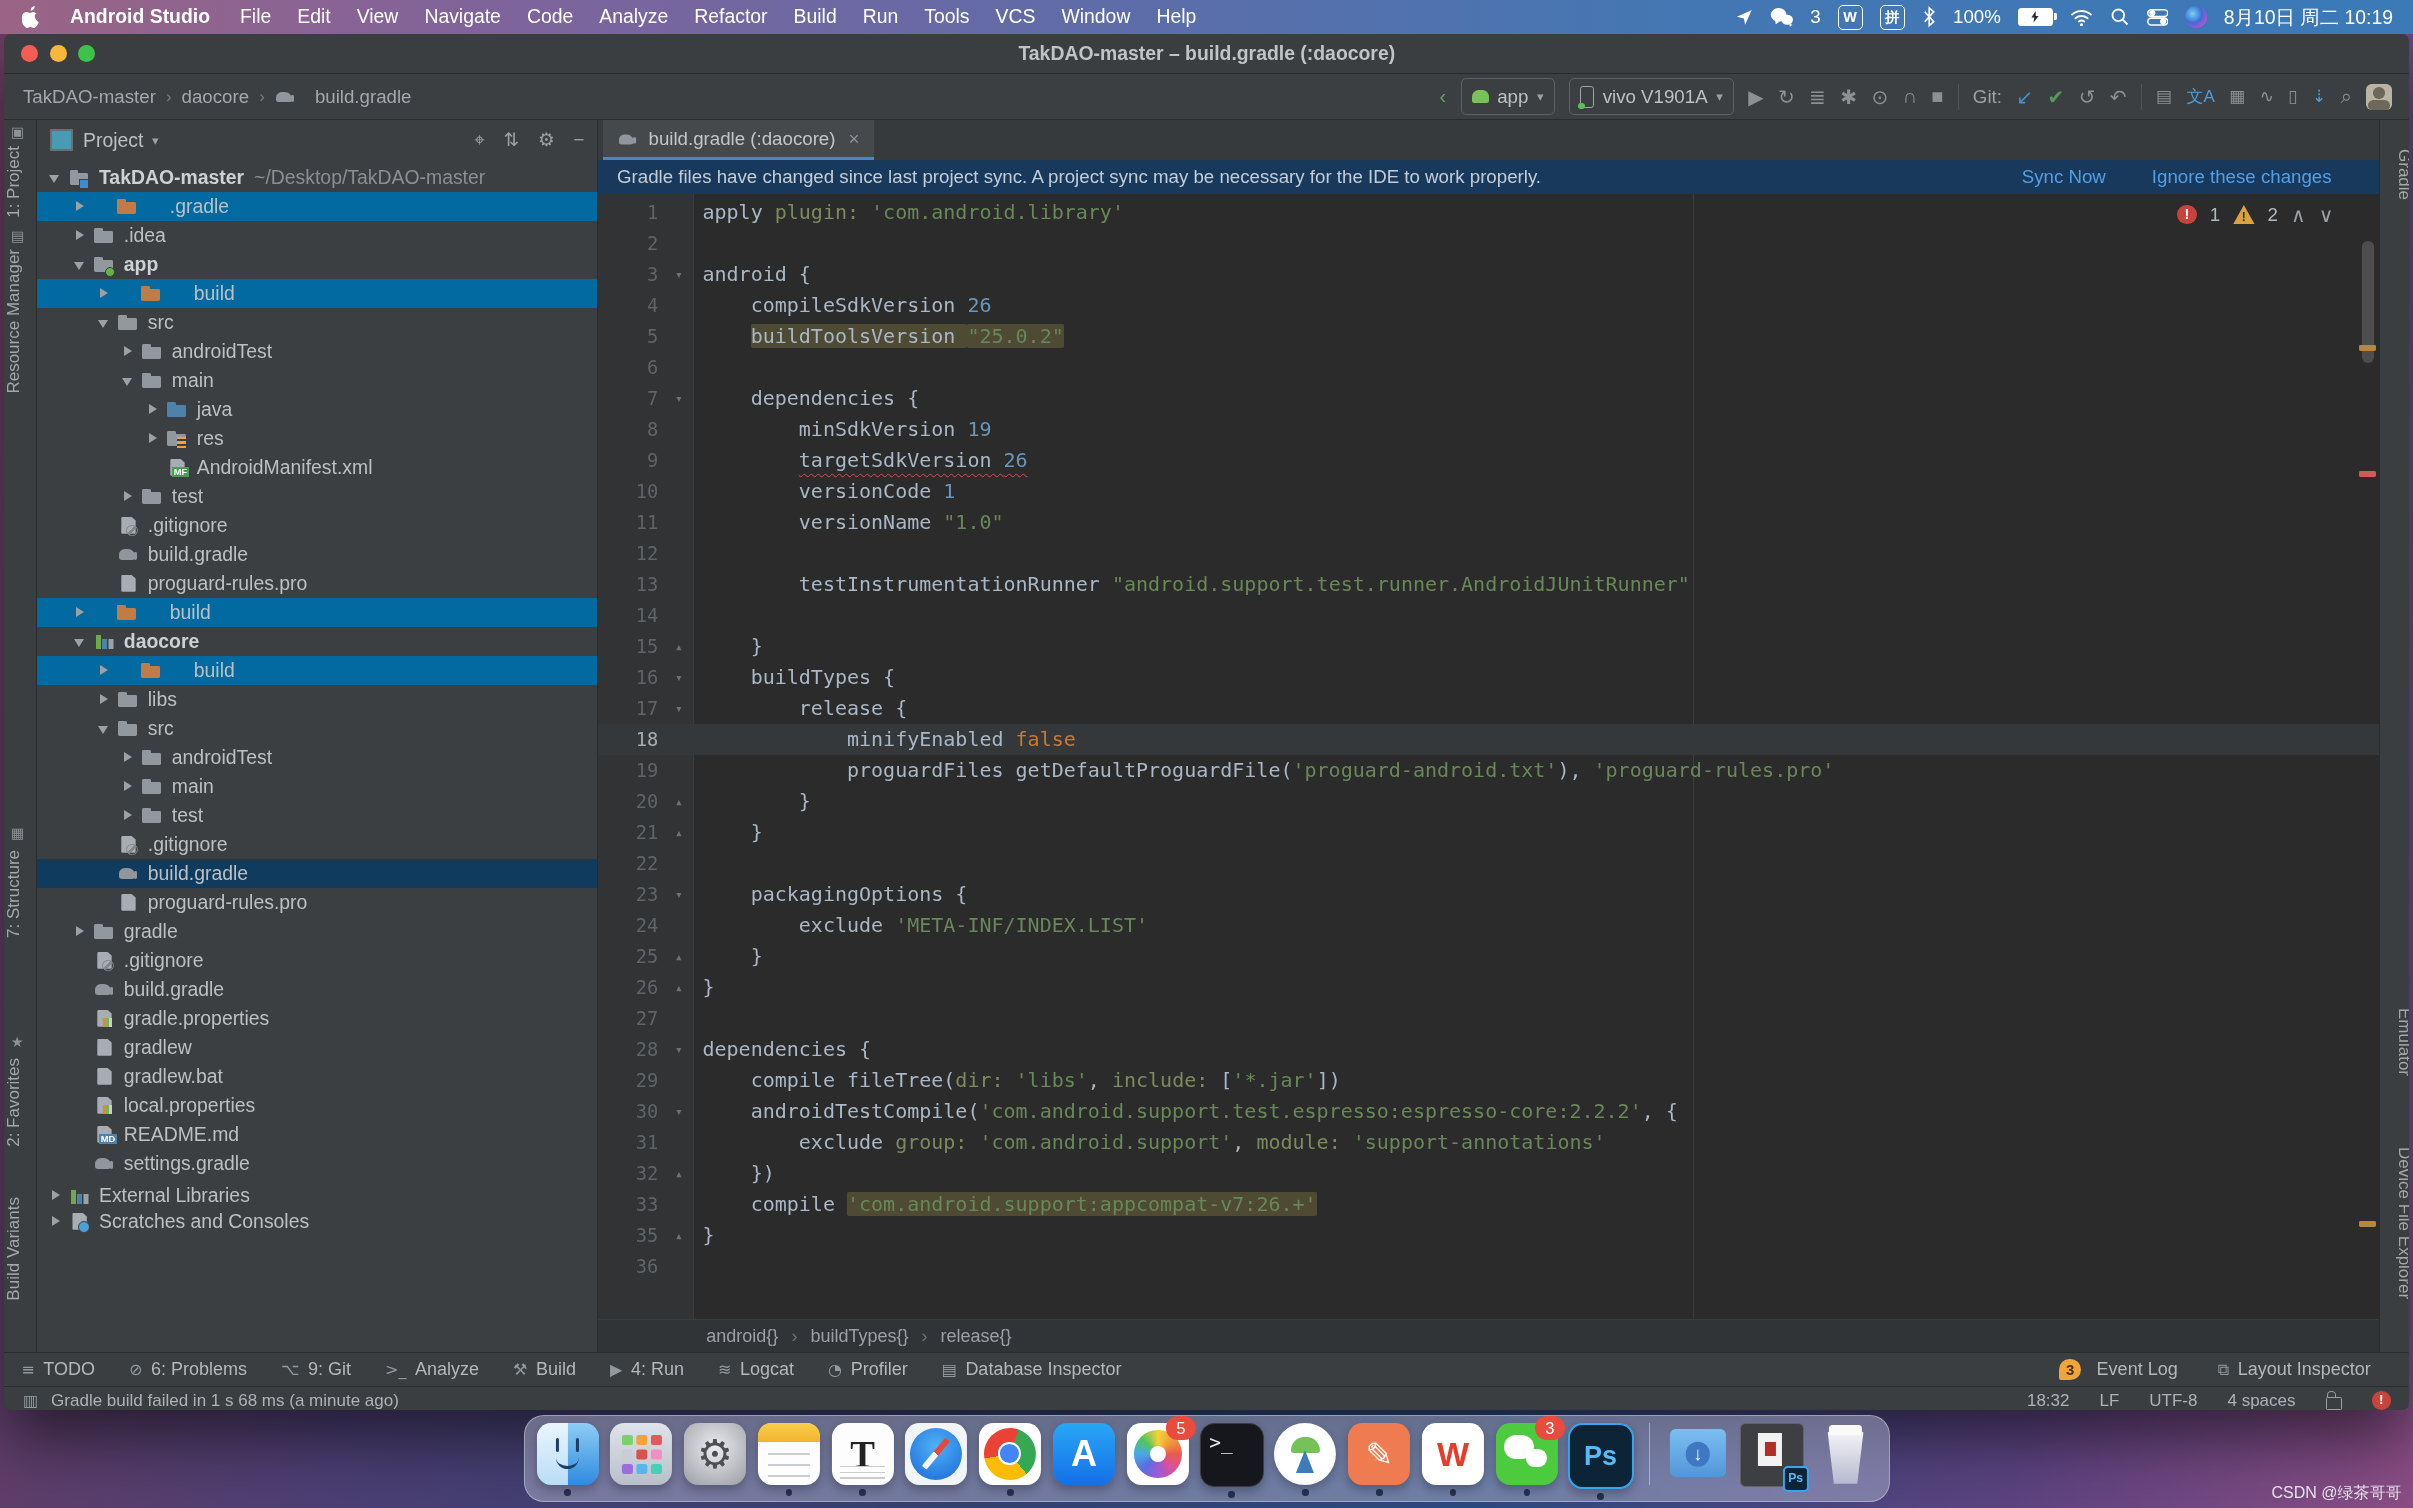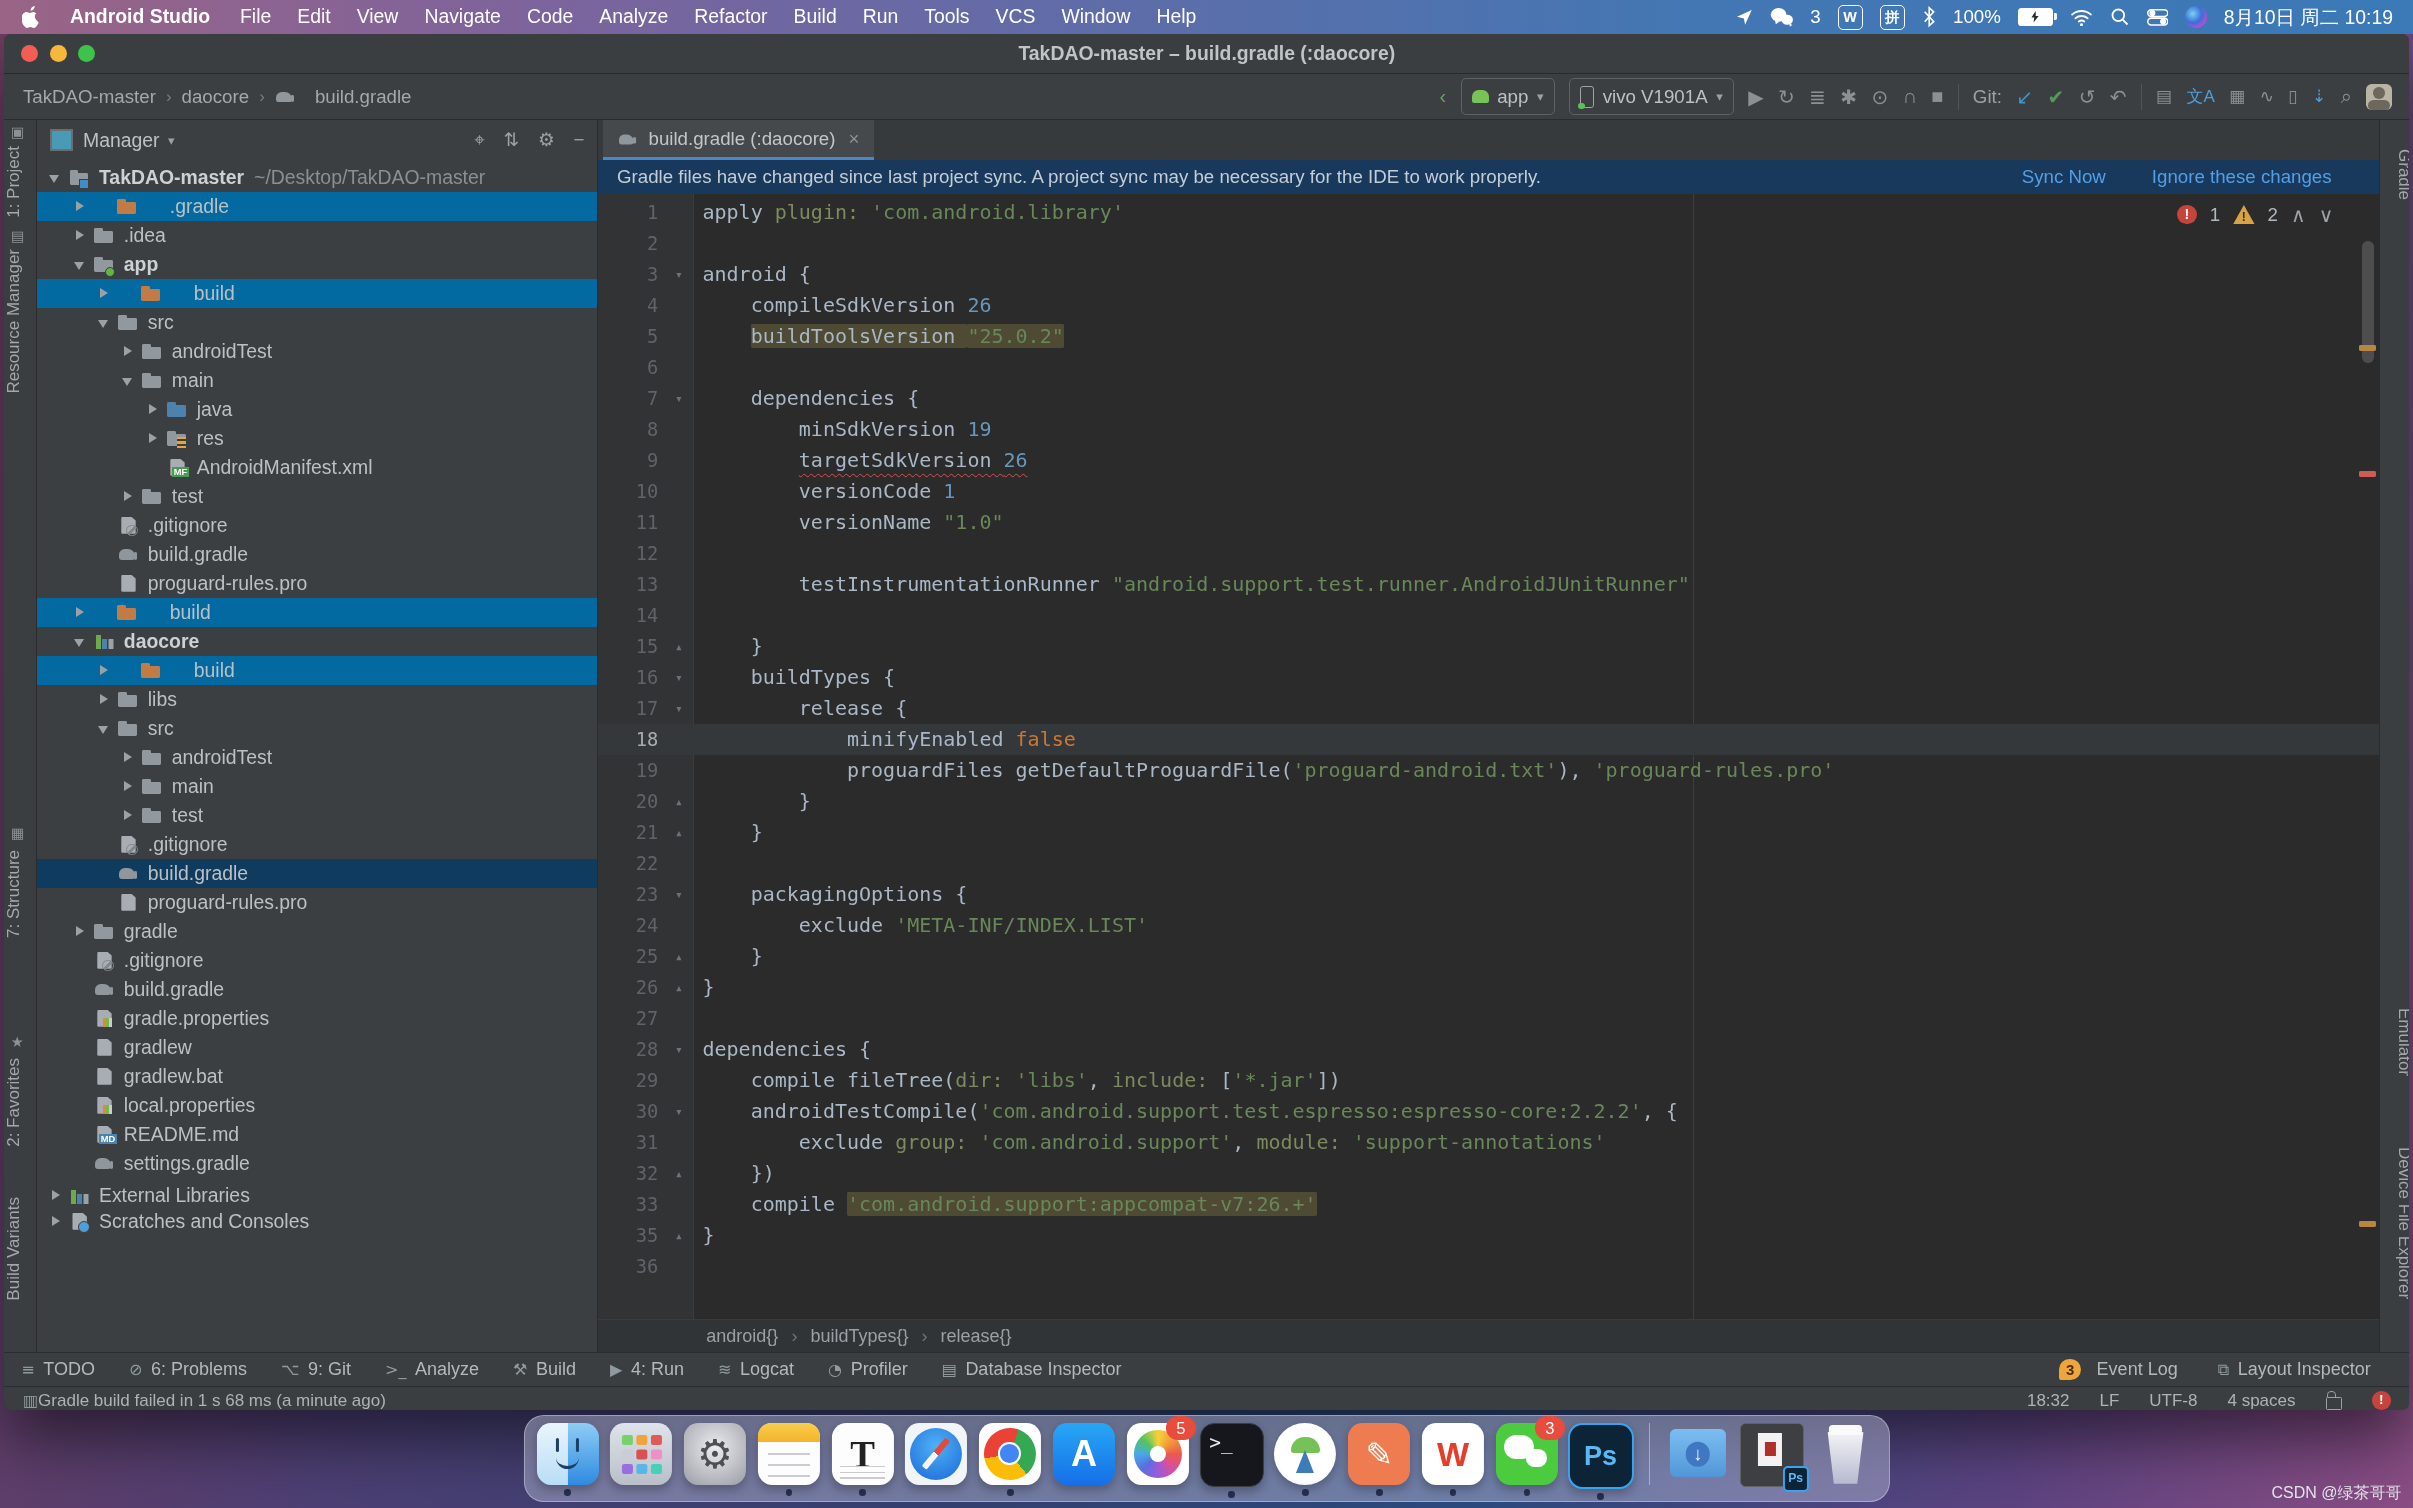--- a/index.html
+++ b/index.html
@@ -119,21 +119,21 @@
   .smark{position:absolute;right:2.9px;width:17px;height:5.7px;border-radius:1.4px;}
   .ebc{height:32px;background:#313437;border-top:0.7px solid #3a3d3f;display:flex;align-items:center;padding-left:108px;font-size:18px;color:#9aa0a5;gap:13px;flex:none;}
   .ebc .sep{color:#6f7478;}
   
   .bbar{height:33px;background:#3b3e40;border-top:0.7px solid #2a2d2f;display:flex;align-items:center;font-size:18px;color:#b4b8bb;padding:0 17px;}
   .bitem{display:flex;align-items:center;gap:8.6px;margin-right:34px;}
   .bicon{color:#8f9a9f;font-size:16px;font-family:"DejaVu Sans",sans-serif;}
   .bright{margin-left:auto;display:flex;align-items:center;gap:40px;padding-right:21.5px;}
   .evbadge{width:21.5px;height:21.5px;border-radius:50% 50% 50% 2.9px;background:#efa53a;color:#4a3006;font-weight:bold;font-size:15px;line-height:21.5px;text-align:center;margin-right:7.2px;display:inline-block;}
   .sbar{height:27px;background:#3b3e40;border-top:0.7px solid #2a2d2f;display:flex;align-items:center;font-size:17px;color:#adb2b6;padding:0 18.7px;}
-  .sbar .msg{}
+  .sbar .msg{margin-left:13px;}
   .sright{margin-left:auto;display:flex;align-items:center;gap:30px;}
   .lock{width:14.4px;height:10.8px;border:1.4px solid #9da1a5;border-radius:1.4px;position:relative;margin-top:5.7px;}
   .lock::before{content:"";position:absolute;left:0.7px;top:-7.2px;width:7.2px;height:5.7px;border:1.4px solid #9da1a5;border-bottom:none;border-radius:4.3px 4.3px 0 0;}
   .redc{width:18.7px;height:18.7px;border-radius:50%;background:#c7443c;color:#fff;font-size:13.6px;line-height:18.7px;text-align:center;font-weight:bold;}
   
   .dock{position:absolute;left:50%;transform:translateX(-50%);bottom:5.7px;
     background:rgba(170,175,205,.52);border:0.7px solid rgba(255,255,255,.35);border-radius:20px;
     display:flex;align-items:flex-start;padding:7.2px 11.5px 1.4px;gap:10.8px;z-index:40;}
   .dslot{width:63px;display:flex;flex-direction:column;align-items:center;}
   .dicon{width:62px;height:62px;border-radius:14.4px;position:relative;flex:none;box-shadow:0 4.3px 10px rgba(0,0,0,.25);}
@@ -328,21 +328,21 @@
         <span class="vico" style="top: 705px;">▦</span>
         <span class="vlab flip" style="top: 730px;">7: Structure</span>
         <span class="vico" style="top: 914px;">★</span>
         <span class="vlab flip" style="top: 938px;">2: Favorites</span>
         <span class="vlab flip" style="top: 1077px;">Build Variants</span>
       </div>
 
     <div class="project">
       <div class="phead">
         <span class="pico"></span>
-        <span>Manager</span>
+        <span>Project</span>
         <span class="caret" style="margin-left:8.6px">▾</span>
         <span class="hspace"></span>
         <span id="phead-icons" style="display:flex;">
             <span class="hbtn">⌖</span>
             <span class="hbtn">⇅</span>
             <span class="hbtn">⚙</span>
             <span class="hbtn">−</span>
           </span>
       </div>
       <div class="ptree" id="ptree">

